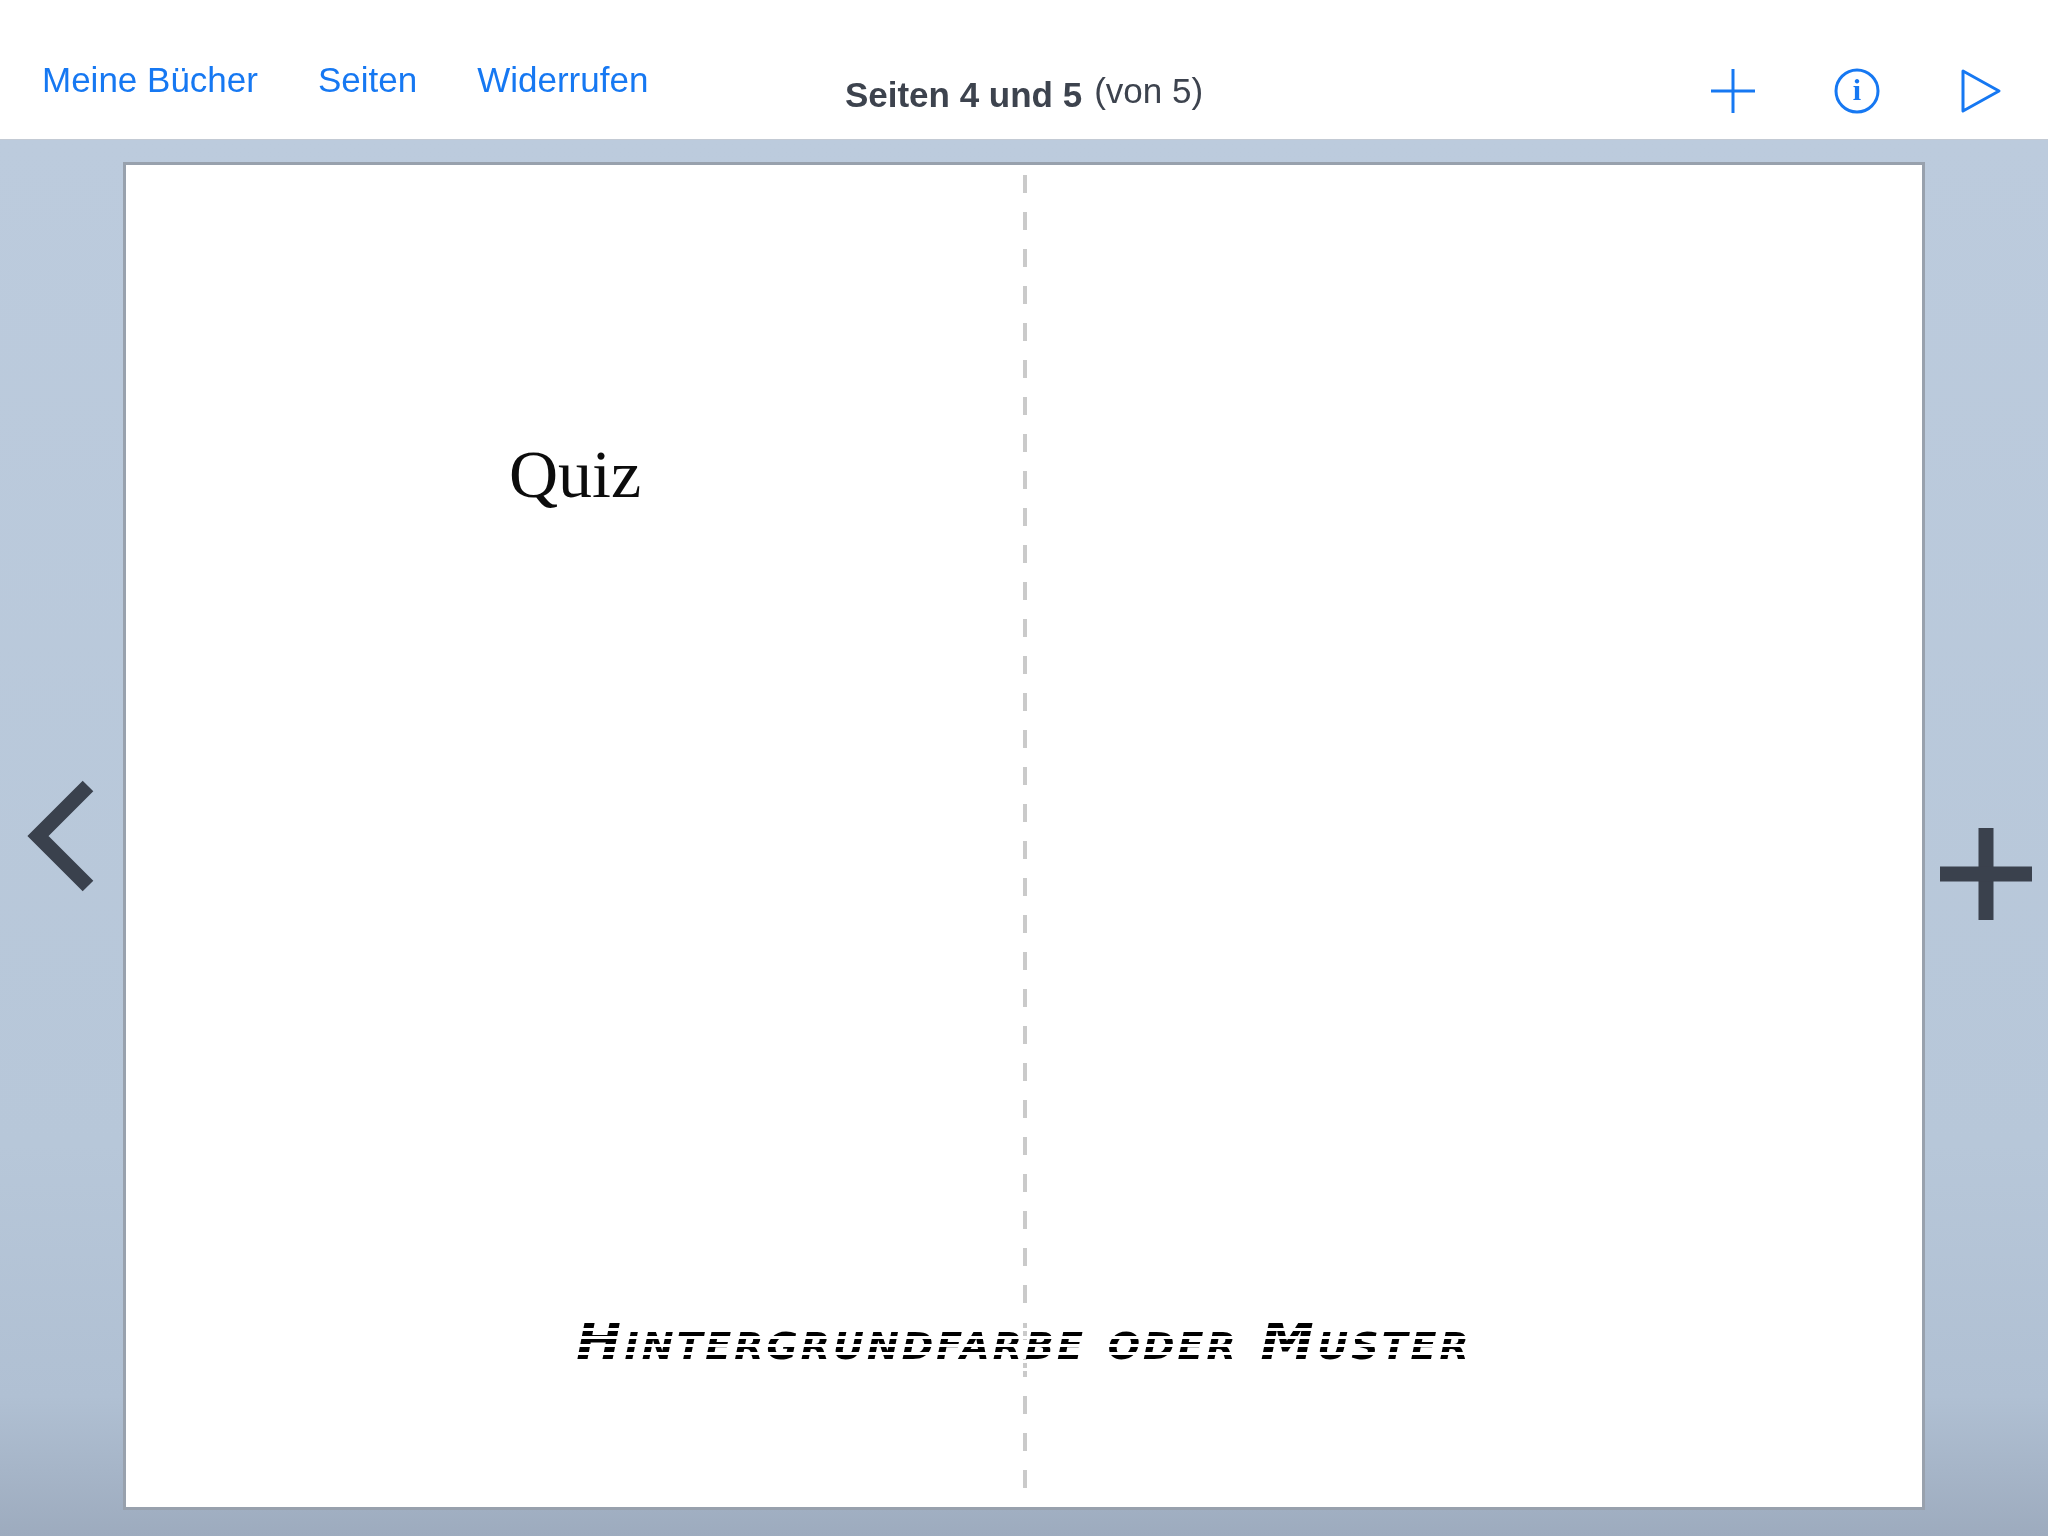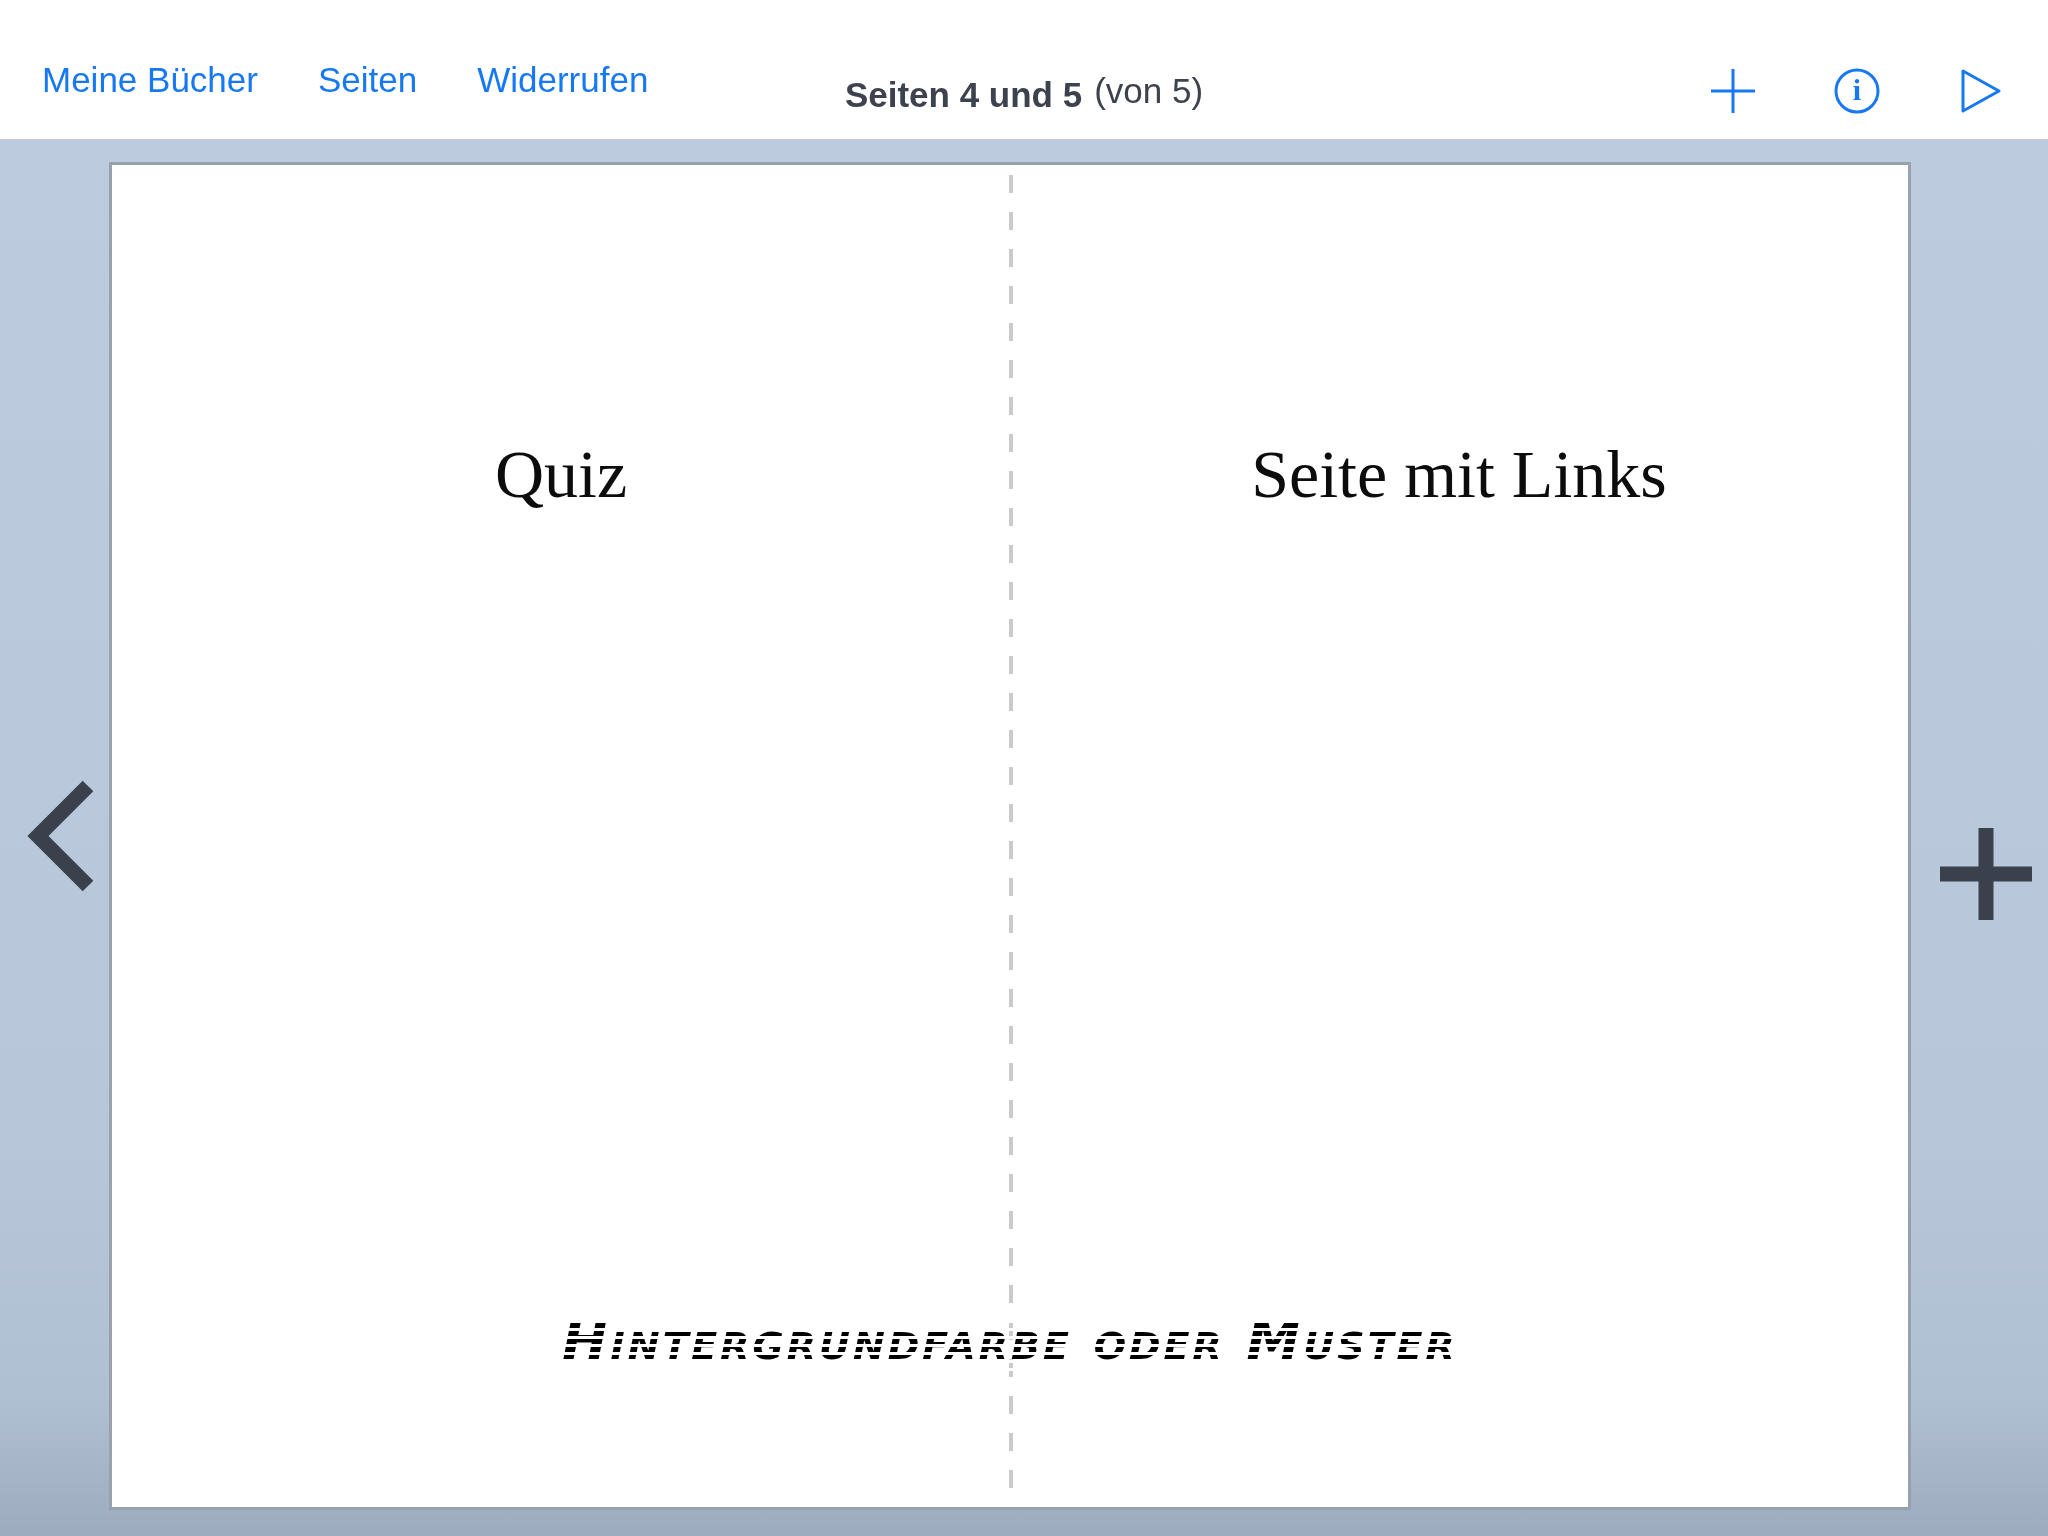--- a/index.html
+++ b/index.html
@@ -40,21 +40,21 @@
   .tb-icon svg{display:block;}
 
   
   .content{
     flex:1;position:relative;
     background:linear-gradient(180deg,var(--bg-top) 0%,#b7c7d9 72%,#b0c0d3 90%,var(--bg-bottom) 100%);
   }
 
   
   .page-spread{
-    position:absolute;left:109px;top:22px;width:1802px;height:1348px;
+    position:absolute;left:123px;top:22px;width:1802px;height:1348px;
     background:#ffffff;border:3px solid var(--page-border);
   }
   .page-divider{
     position:absolute;left:897px;top:10px;bottom:8px;width:4px;
     background:repeating-linear-gradient(to bottom,var(--dash-color) 0 18px,transparent 18px 37px);
   }
   .page-half{position:absolute;top:0;bottom:0;width:898px;}
   .page-half.left{left:0;}
   .page-half.right{right:0;}
   .page-title{
@@ -134,23 +134,20 @@
   </div>
 
   <div class="content">
 
     <div class="page-spread">
 
       <div class="page-half left">
         <div class="page-title">Quiz</div>
       </div>
 
-      <div class="page-half right">
-        <div class="page-title">Seite mit Links</div>
-      </div>
 
       <div class="page-divider"></div>
 
       <div class="footer-wrap">
         <div class="footer-text">Hintergrundfarbe oder Muster</div>
       </div>
 
     </div>
 
     <div class="prev-btn">

